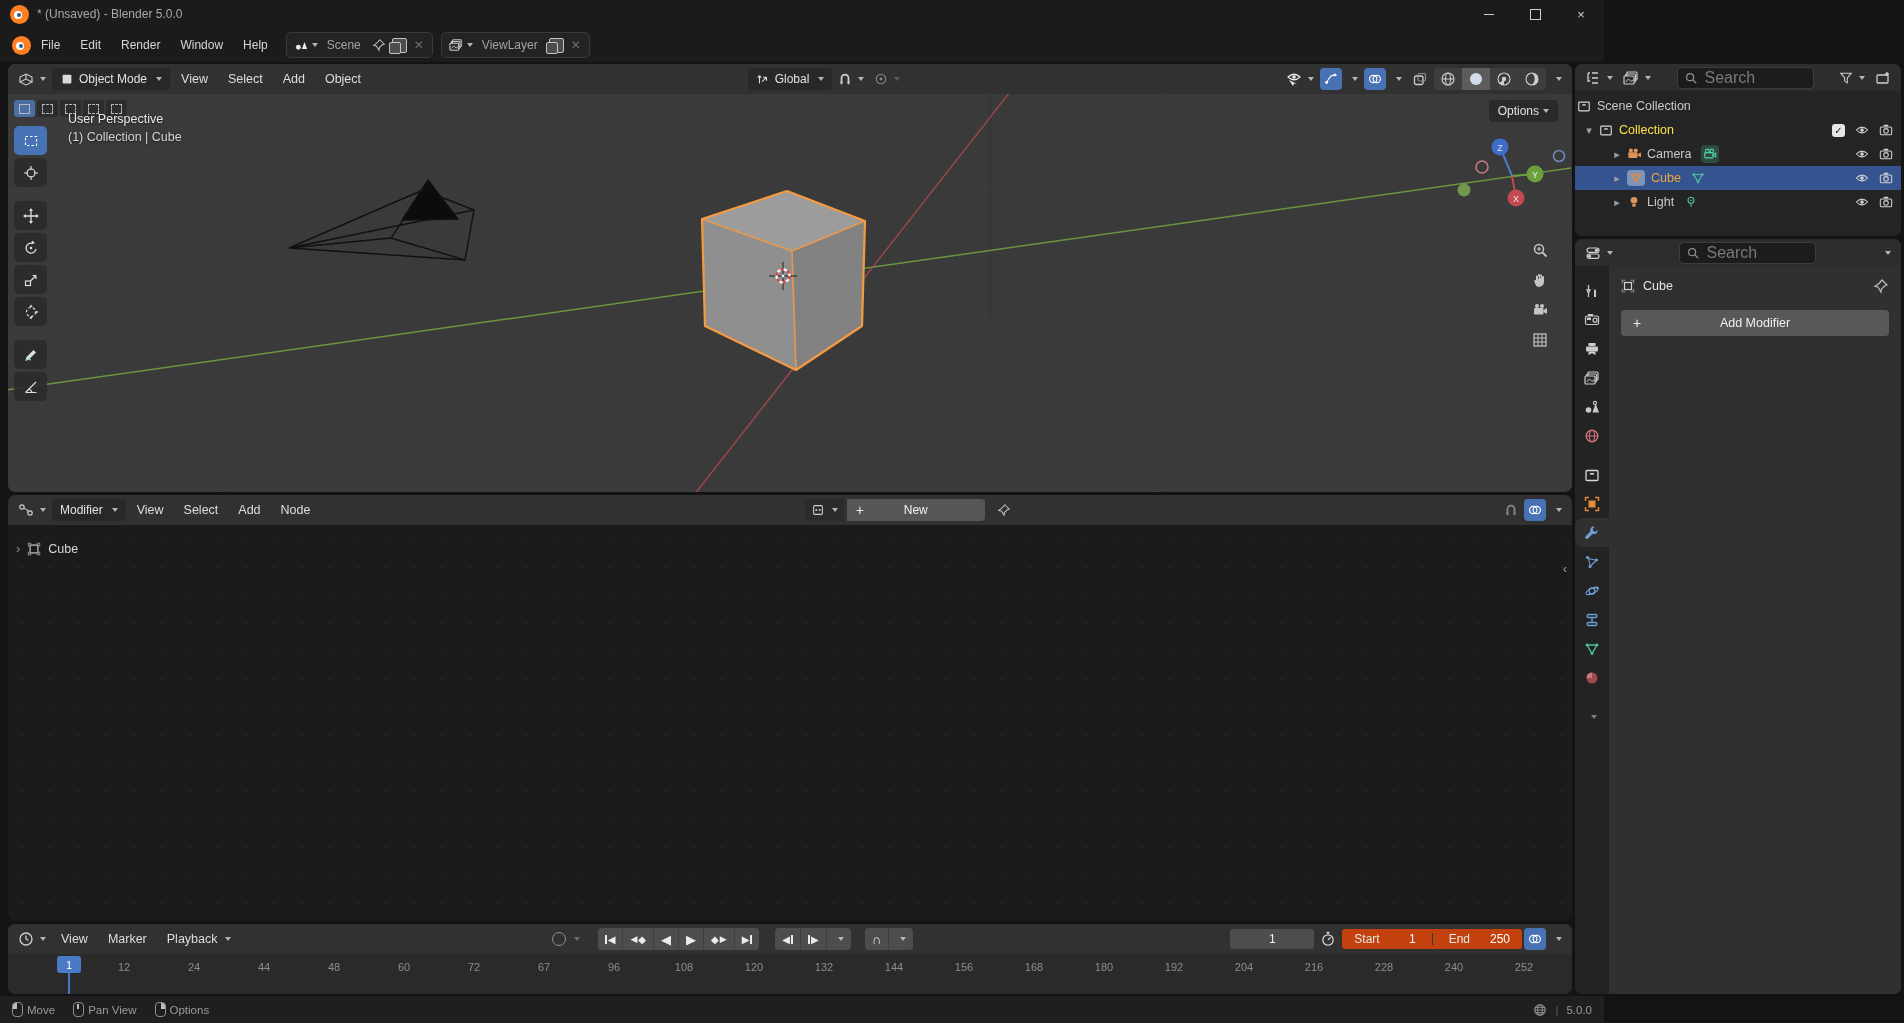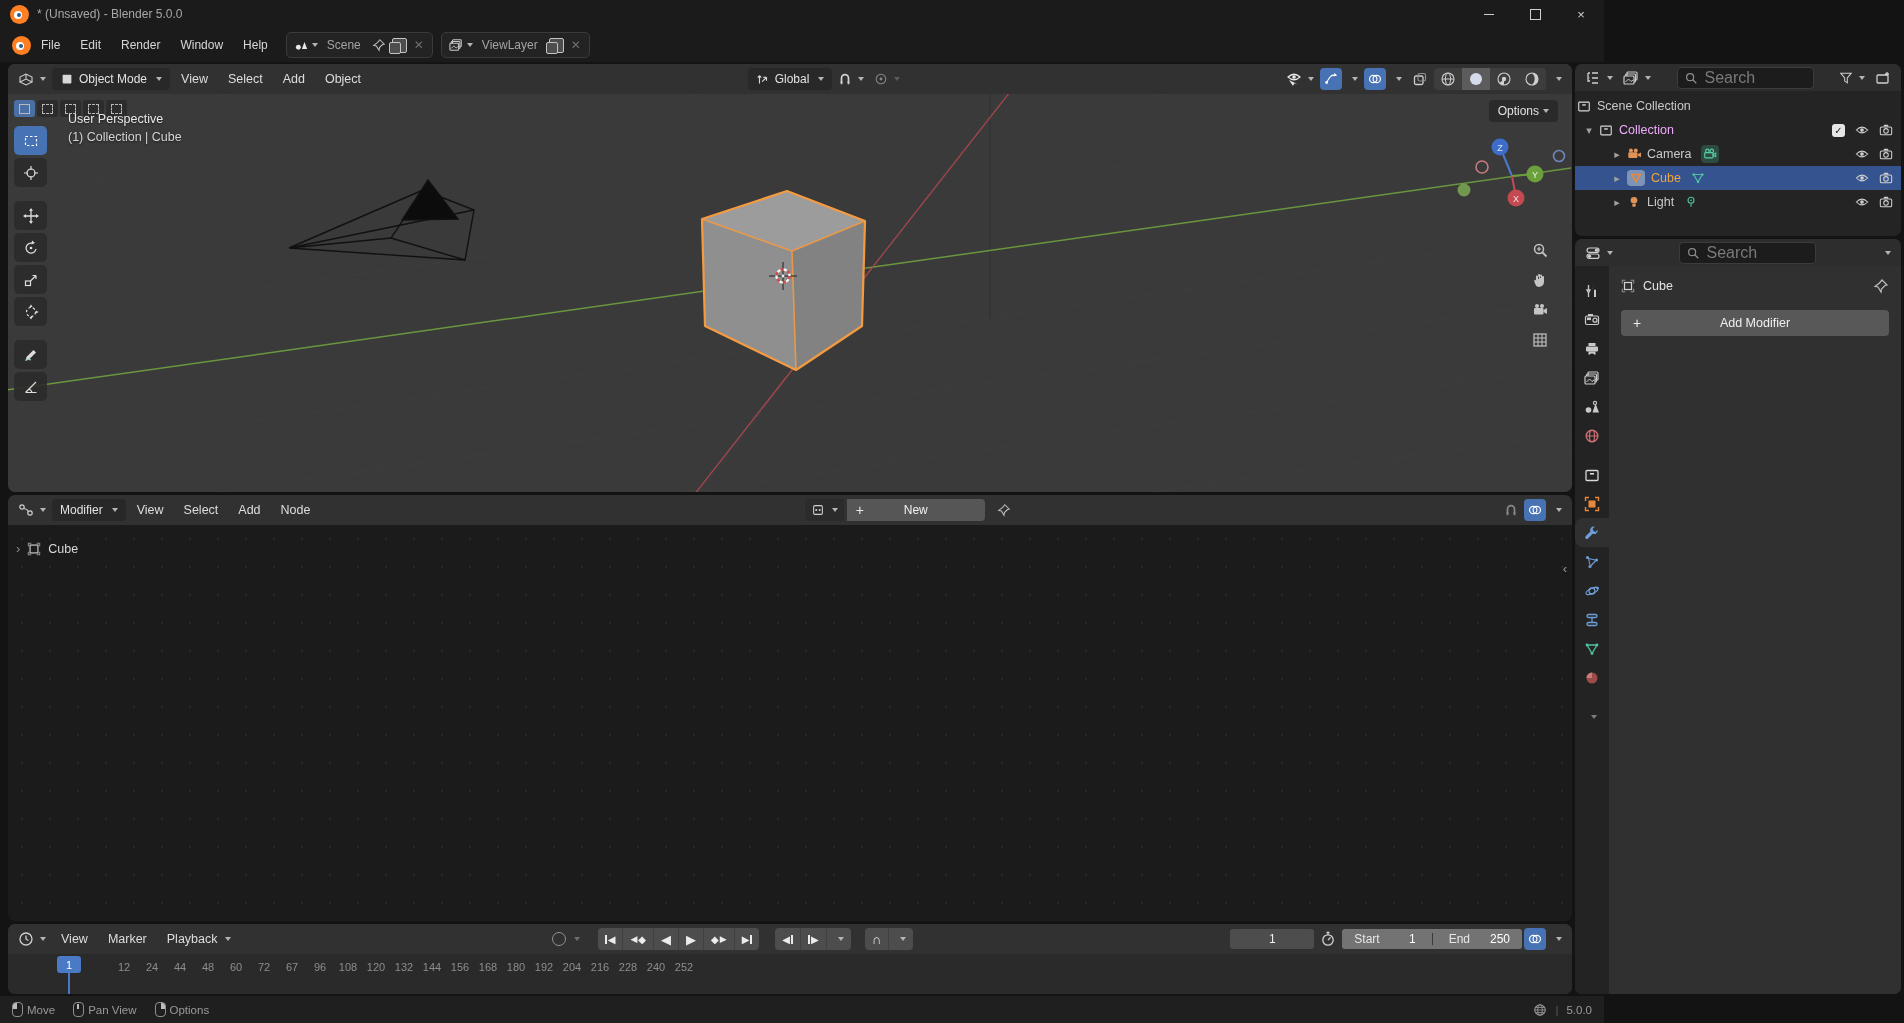--- a/index.html
+++ b/index.html
@@ -69,30 +69,30 @@
   #node-canvas{position:relative;flex:1;background-image:radial-gradient(circle,#272727 1px,transparent 1.4px);background-size:28px 28px;}
   #node-breadcrumb{position:absolute;left:8px;top:16px;display:flex;align-items:center;gap:7px;color:#d8d8d8;font-size:12.5px;}
   .tinyarrow{color:#8a8a8a;font-size:13px;}
   #node-collapse{position:absolute;right:5px;top:36px;color:#9a9a9a;font-size:13px;}
   #newbtn{display:flex;align-items:center;background:#565656;border-radius:0 4px 4px 0;height:22px;width:138px;position:relative;justify-content:center;color:#f2f2f2;}
   #newbtn .plus{position:absolute;left:9px;color:#e8e8e8;font-size:14px;}
   .idtag{display:flex;align-items:center;background:#2b2b2b;border-radius:4px 0 0 4px;height:22px;padding:0 6px;gap:3px;margin-right:1px;}
   
   #timeline{left:8px;top:924px;width:1564px;height:70px;background:#2a2a2a;display:flex;flex-direction:column;}
   #ruler{position:relative;flex:1;background:#2a2a2a;}
-  #ruler-nums{position:absolute;left:102px;right:34px;top:7px;display:flex;}
+  #ruler-nums{position:absolute;left:102px;right:34px;top:7px;display:flex;justify-content:space-between;}
   #ruler-nums span{width:28px;text-align:center;color:#8d8d8d;font-size:11px;}
   #playhead-badge{position:absolute;left:49px;top:2px;width:24px;height:17px;background:#4a79c5;border-radius:3px;color:#fff;font-size:11px;display:flex;align-items:center;justify-content:center;}
   #playhead-line{position:absolute;left:60px;top:19px;bottom:0;width:2px;background:#4a79c5;}
   .pbgroup{display:flex;align-items:center;background:#4d4d4d;border-radius:4px;height:22px;overflow:hidden;}
   .pbtn{display:flex;align-items:center;justify-content:center;height:22px;padding:0 7px;color:#ececec;font-size:11px;gap:1px;border-right:1px solid #404040;}
   .pbtn:last-child{border-right:none;}
   .pbar{width:2px;height:9px;background:#ececec;}
   .numfield{height:20px;background:#4d4d4d;border-radius:3px;display:flex;align-items:center;justify-content:center;color:#f0f0f0;}
-  .sepill{display:flex;align-items:center;height:20px;background:#737373;border-radius:3px;padding:0 12px;gap:10px;color:#e6e6e6;}
+  .sepill{display:flex;align-items:center;height:20px;background:#c2410c;border-radius:3px;padding:0 12px;gap:10px;color:#e6e6e6;}
   .sepill .vsep{width:1px;height:12px;background:#3a3a3a;margin:0 6px;}
   .ring{width:12px;height:12px;border:1.6px solid #a9a9a9;border-radius:50%;}
   
   #outliner{left:1575px;top:64px;width:326px;height:172px;background:#242424;display:flex;flex-direction:column;}
   #outliner .ed-header,#props .ed-header{height:27px;background:#2d2d2d;}
   .searchbox{display:flex;align-items:center;background:#1c1c1c;border:1px solid #3c3c3c;border-radius:4px;height:20px;padding:0 6px;gap:5px;}
   .searchbox input{background:transparent;border:none;outline:none;color:#cfcfcf;width:100px;font-size:16px;font-family:inherit;}
   .searchbox input::placeholder{color:#7a7a7a;}
   .otrow{display:flex;align-items:center;height:24px;font-size:12.5px;color:#c9c9c9;padding-right:8px;position:relative;}
   .otrow .rgt{margin-left:auto;display:flex;align-items:center;gap:10px;}
@@ -782,21 +782,21 @@
         <svg class="i14">
             <use href="#i-box"></use>
           </svg>
         <span class="otlabel">Scene Collection</span>
       </div>
       <div class="otrow" style="padding-left:8px">
         <span class="exp">▾</span>
         <svg class="i14" style="margin-left:4px">
             <use href="#i-box"></use>
           </svg>
-        <span class="otlabel" style="color:#f0abfc">Collection</span>
+        <span class="otlabel" style="color:#fde047">Collection</span>
         <span class="rgt">
           <span class="checkbox">✓</span>
           <svg class="i14">
               <use href="#i-eye"></use>
             </svg>
           <svg class="i14">
               <use href="#i-cam"></use>
             </svg>
         </span>
       </div>

